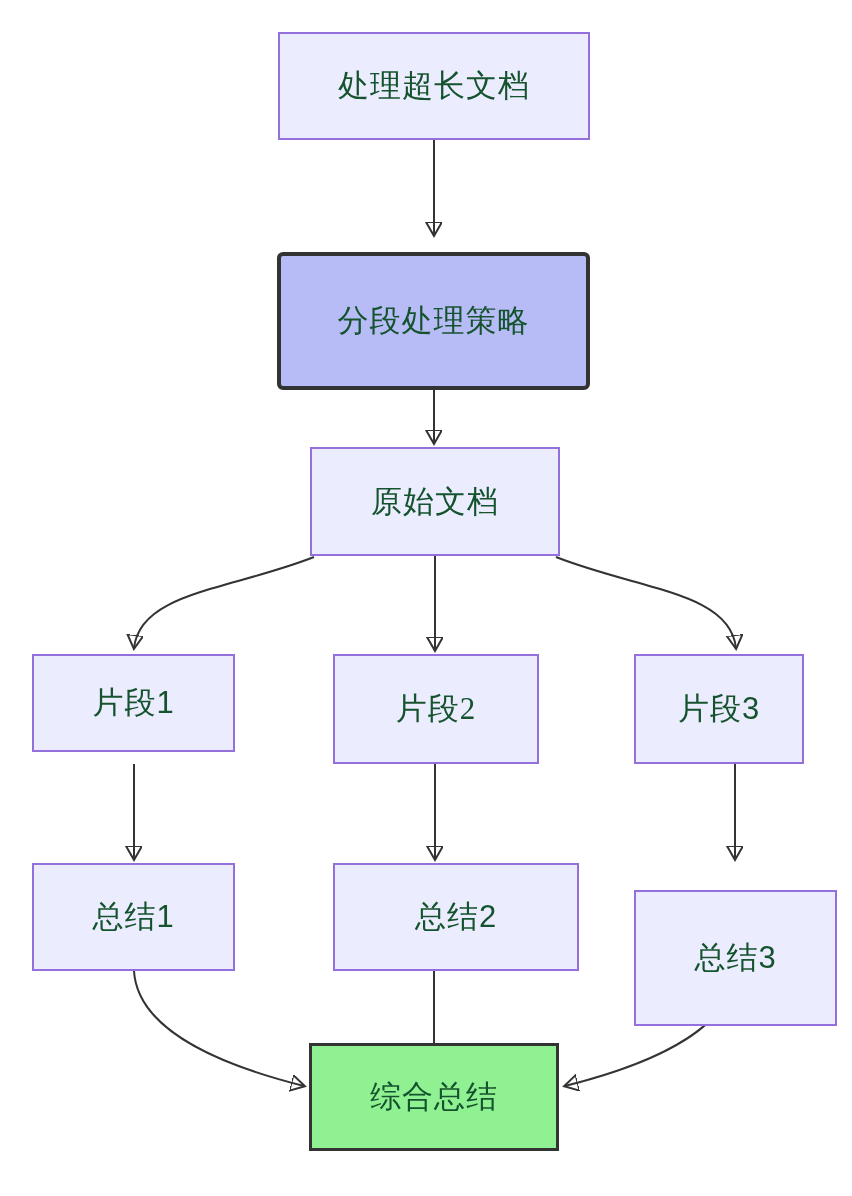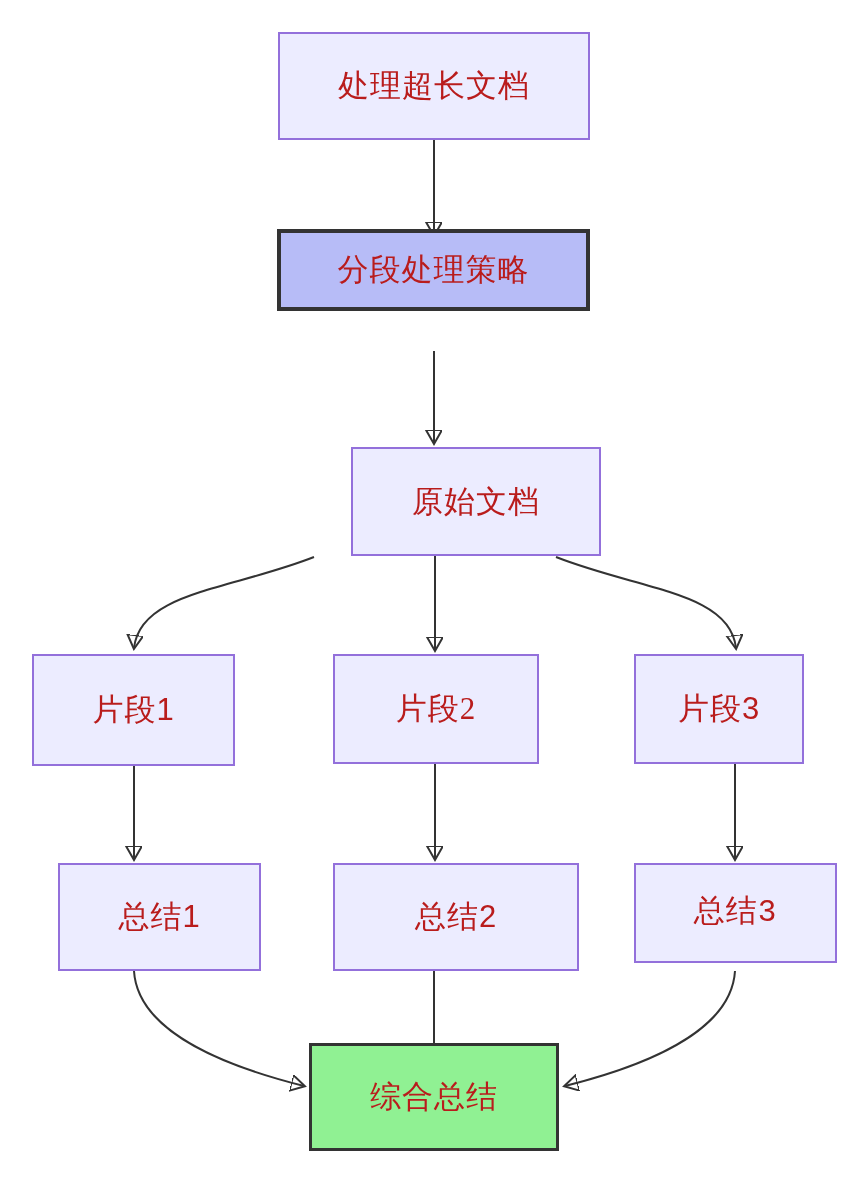--- a/index.html
+++ b/index.html
@@ -26,21 +26,21 @@
     stroke: #333333;
     stroke-width: 2px;
   }
   .node {
     position: absolute;
     box-sizing: border-box;
     display: flex;
     align-items: center;
     justify-content: center;
     text-align: center;
-    color: #b91c1c;
+    color: #14532d;
     font-size: 31px;
     line-height: 1.2;
     letter-spacing: 1px;
   }
   .node.default {
     background: #ECECFF;
     border: 2px solid #9370DB;
   }
   .node.highlight-purple {
     background: #B7BCF7;
@@ -83,49 +83,49 @@
 
     <path d="M434,971 L434,1066" marker-end="url(#arrow)"></path>
 
     <path d="M735,971 C732,1022 669,1060 565,1086" marker-end="url(#arrow)"></path>
   </svg>
 
   <div class="node default" style="left:278px; top:32px; width:312px; height:108px;">
     <span>处理超长文档</span>
   </div>
 
-  <div class="node highlight-purple" style="left:277px; top:229px; width:313px; height:82px;">
+  <div class="node highlight-purple" style="left:277px; top:252px; width:313px; height:138px;border-radius:6px;">
     <span>分段处理策略</span>
   </div>
 
-  <div class="node default" style="left:310px; top:447px; width:250px; height:109px;margin-left:41px;">
+  <div class="node default" style="left:310px; top:447px; width:250px; height:109px;">
     <span>原始文档</span>
   </div>
 
-  <div class="node default" style="left:32px; top:654px; width:203px; height:112px;">
+  <div class="node default" style="left:32px; top:654px; width:203px; height:98px;">
     <span>片段1</span>
   </div>
 
   <div class="node default" style="left:333px; top:654px; width:206px; height:110px;font-family:Liberation Serif, serif;">
     <span>片段2</span>
   </div>
 
   <div class="node default" style="left:634px; top:654px; width:170px; height:110px;">
     <span>片段3</span>
   </div>
 
-  <div class="node default" style="left:32px; top:863px; width:203px; height:108px;margin-left:26px;">
+  <div class="node default" style="left:32px; top:863px; width:203px; height:108px;">
     <span>总结1</span>
   </div>
 
   <div class="node default" style="left:333px; top:863px; width:246px; height:108px;">
     <span>总结2</span>
   </div>
 
-  <div class="node default" style="left:634px; top:863px; width:203px; height:100px;font-family:Liberation Mono, monospace;">
+  <div class="node default" style="left:634px; top:890px; width:203px; height:136px;">
     <span>总结3</span>
   </div>
 
   <div class="node highlight-green" style="left:309px; top:1043px; width:250px; height:108px;">
     <span>综合总结</span>
   </div>
 
 </div>
 
 </body></html>

